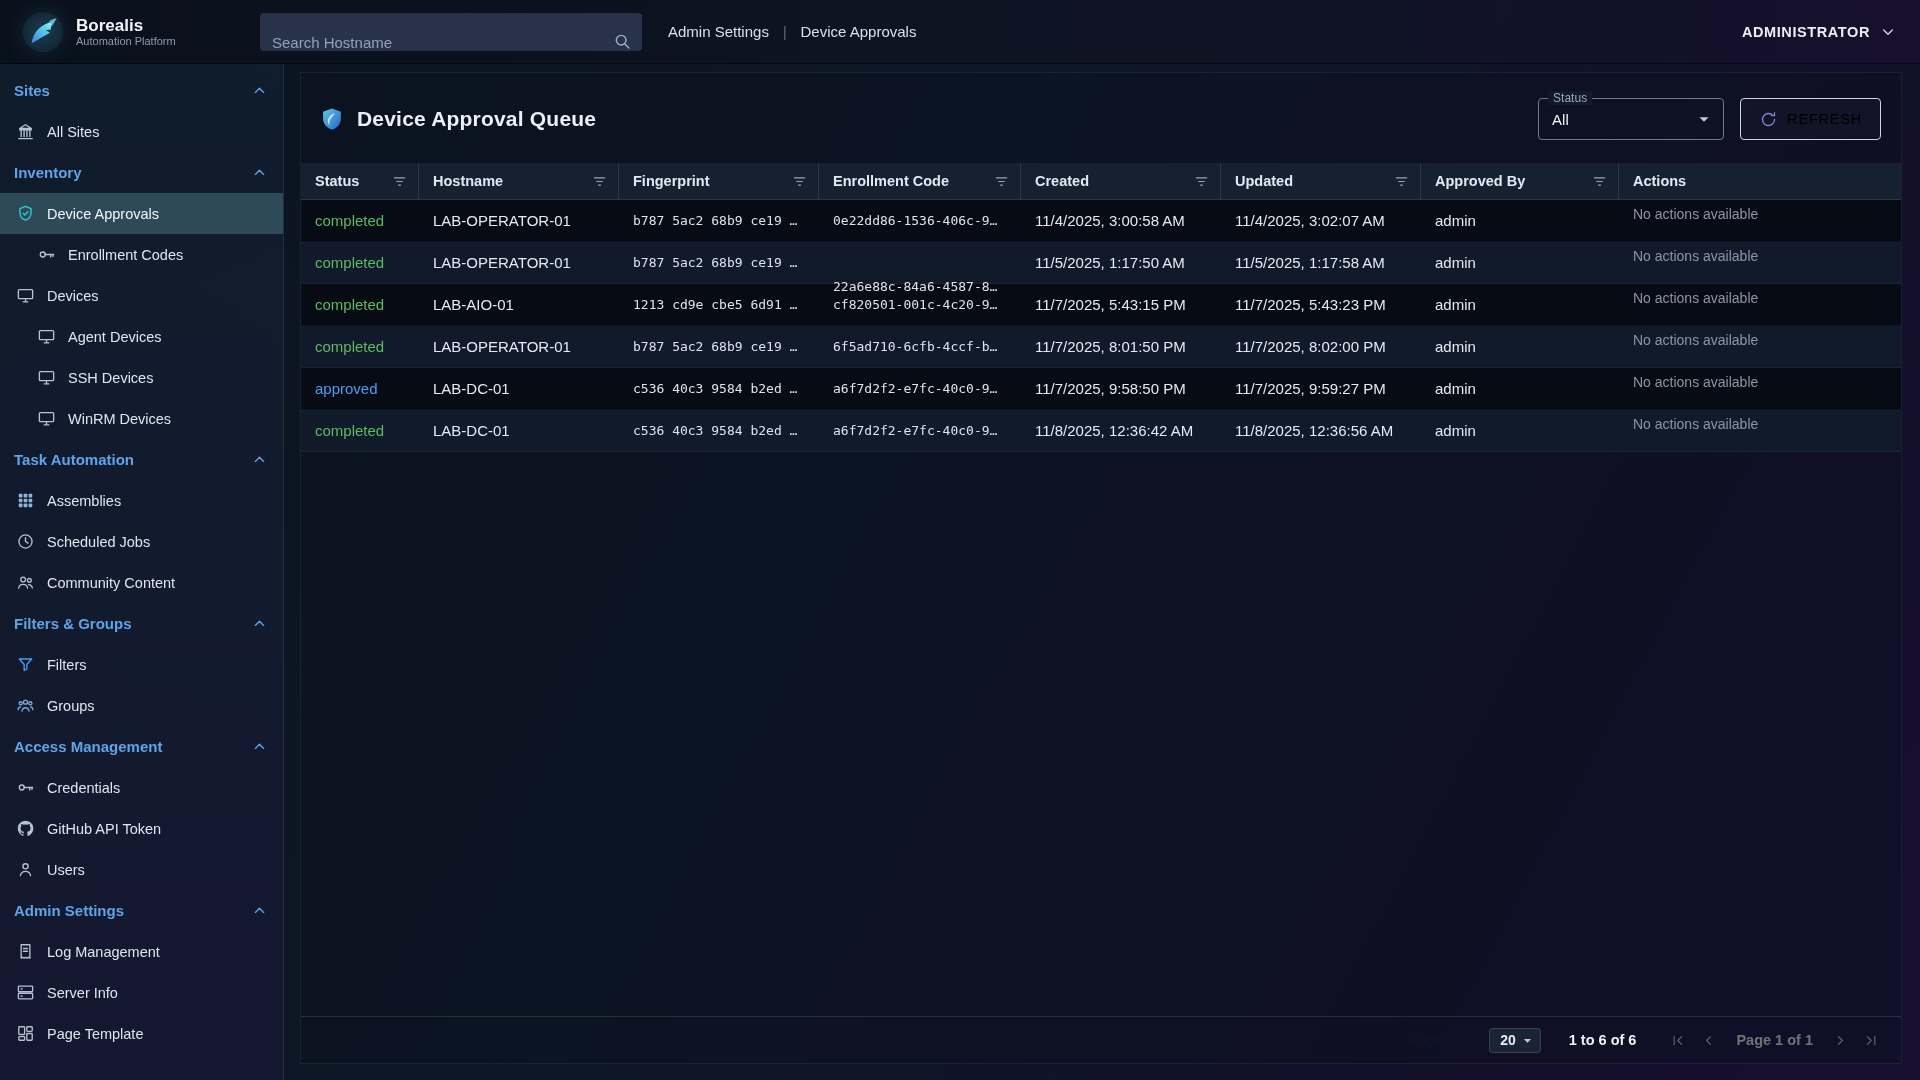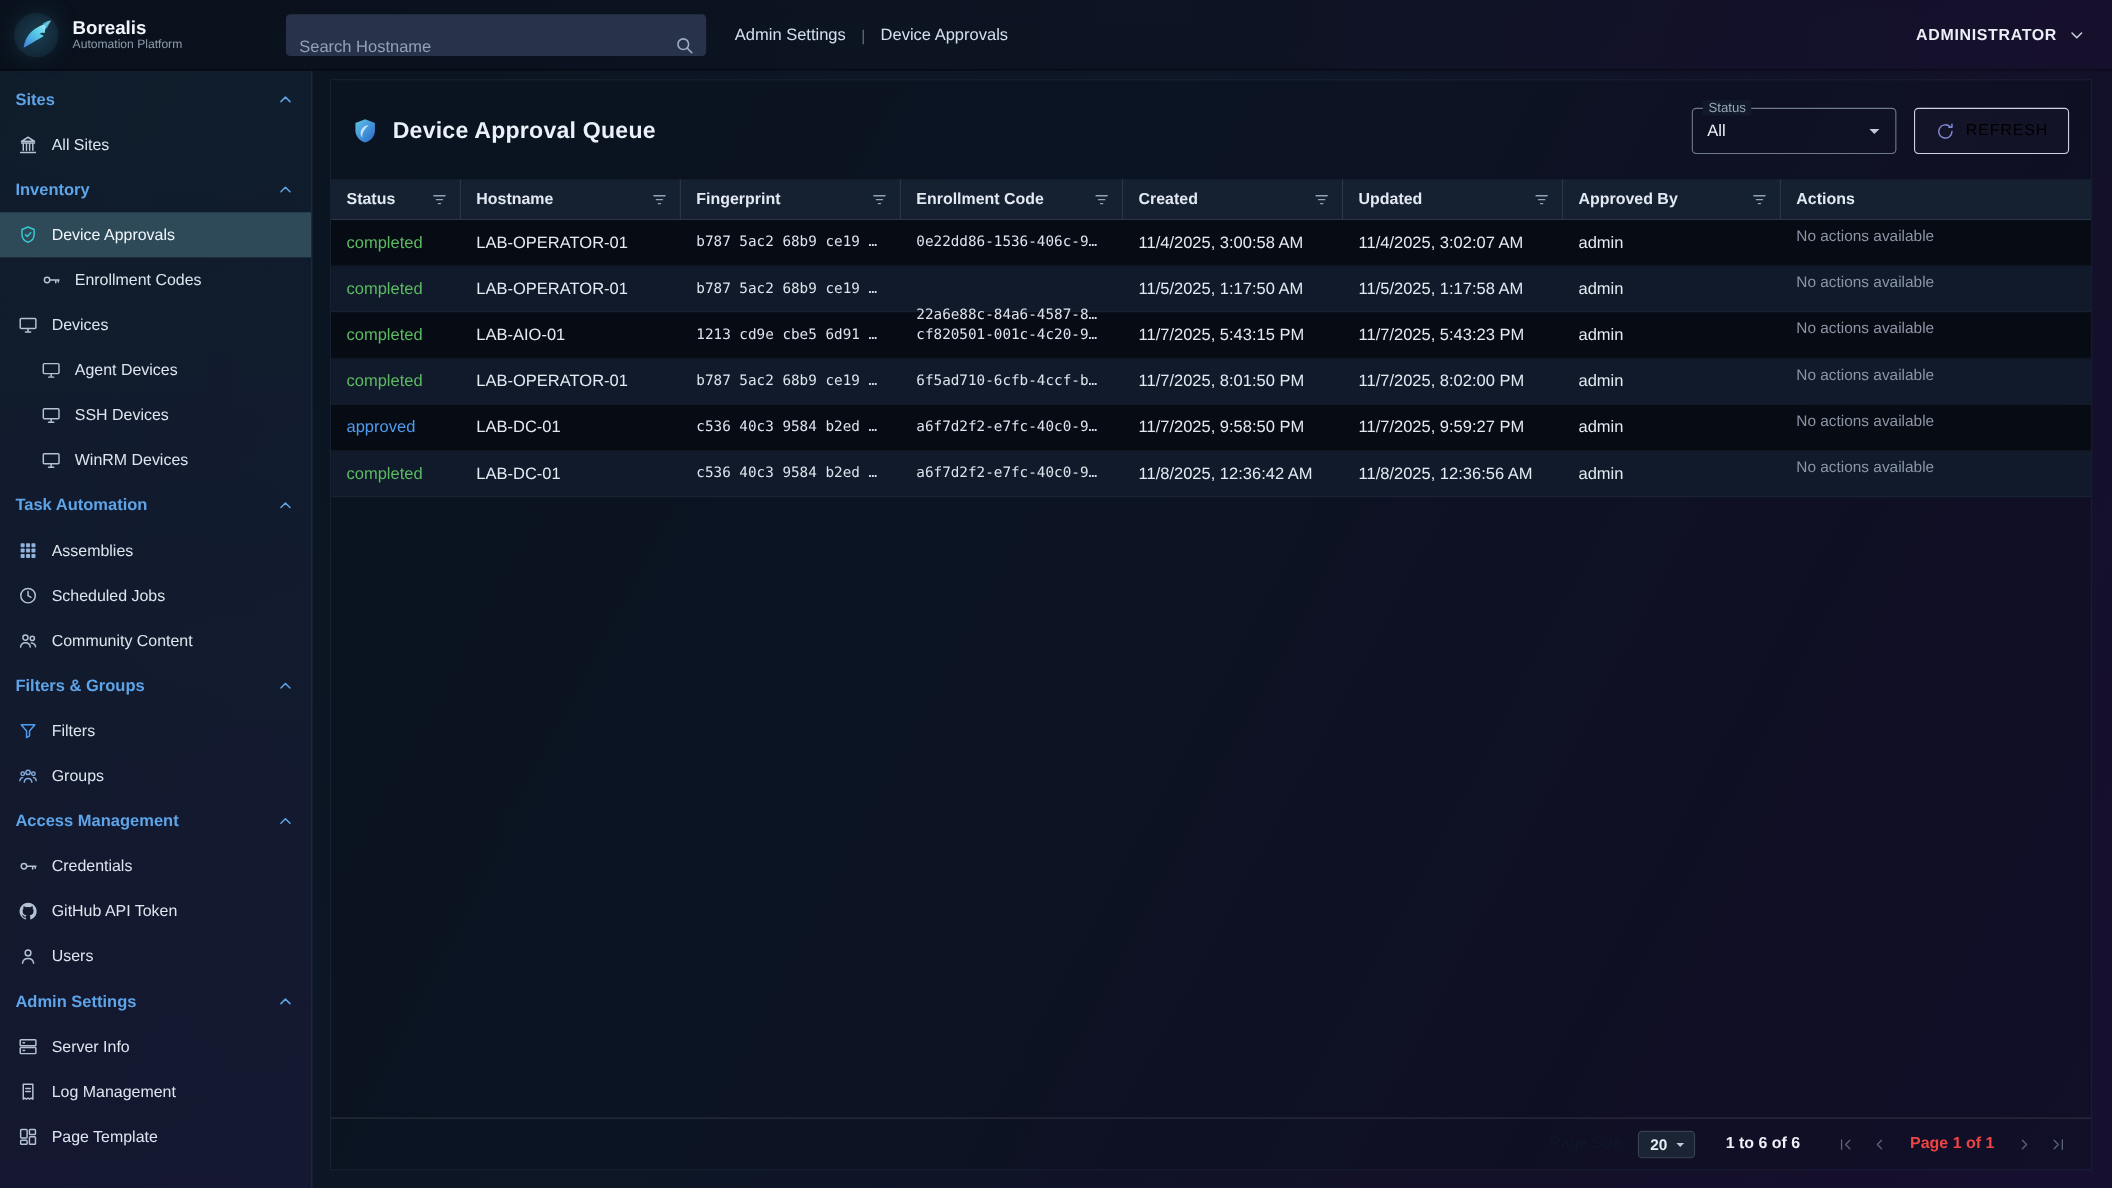--- a/index.html
+++ b/index.html
@@ -12,21 +12,21 @@
   }
   .icon { display:inline-flex; }
   [data-icon] svg { width:100%; height:100%; display:block; }
 
   
   .topbar {
     height:64px; display:flex; align-items:center; position:relative; z-index:2;
     background: linear-gradient(90deg, rgba(9,17,28,0.95), rgba(13,19,34,0.92) 55%, rgba(23,16,46,0.92));
     border-bottom: 1px solid rgba(0,0,0,0.5);
   }
-  .brand-area { width:260px; flex:0 0 auto; display:flex; align-items:center; gap:10px; padding-left:10px; }
+  .brand-area { width:260px; flex:0 0 auto; display:flex; align-items:center; gap:10px; padding-left:20px; }
   .logo { width:46px; height:46px; filter: drop-shadow(0 0 11px rgba(90,200,235,0.55)); }
   .brand-name { font-size:17px; font-weight:bold; line-height:1.15; color:#f2f6fa; }
   .brand-sub { font-size:11px; color:#8d9bac; }
   .search-box {
     width:382px; height:38px; background:#28334a; border-radius:4px;
     display:flex; align-items:flex-end; padding:0 10px 0 12px; flex:0 0 auto;
   }
   .search-box input {
     flex:1; background:transparent; border:none; outline:none;
     color:#dfe6ee; font-size:15px; font-family:inherit;
@@ -118,21 +118,21 @@
   .page-size-label { color:#0f172a; }
   .page-size-select {
     display:flex; align-items:center; gap:3px; background:#1a2435;
     border:1px solid rgba(255,255,255,0.14); border-radius:4px;
     padding:3px 4px 3px 10px; color:#e8edf4; cursor:pointer; font-size:14px; font-weight:bold;
   }
   .caret-sm { width:17px; height:17px; color:#c2cad8; }
   .range { font-weight:bold; color:#eef2f8; }
   .pager { display:flex; align-items:center; gap:4px; }
   .pg-btn { width:27px; height:27px; padding:5px; color:#59637a; }
-  .pg-text { color:#ef4444; font-weight:bold; margin:0 10px; font-size:14.5px; }
+  .pg-text { color:#737373; font-weight:bold; margin:0 10px; font-size:14.5px; }
 </style>
 </head>
 <body>
 
 <header class="topbar">
   <div class="brand-area">
     <span class="logo" data-icon="borealis-logo-icon">
         <svg viewBox="0 0 48 48">
           <defs>
             <linearGradient id="blg" x1="0" y1="1" x2="1" y2="0">
@@ -364,35 +364,35 @@
         <span>Admin Settings</span>
         <span class="icon sb-chev">
           <svg viewBox="0 0 24 24" fill="none" stroke="currentColor" stroke-width="1.7" stroke-linecap="round" stroke-linejoin="round">
             <path d="M6.8 14.4L12 9.2l5.2 5.2"></path>
           </svg>
         </span>
       </div>
       <div class="sb-item">
         <span class="icon sb-ic">
           <svg viewBox="0 0 24 24" fill="none" stroke="currentColor" stroke-width="1.7" stroke-linecap="round" stroke-linejoin="round">
+            <path d="M6.5 3.5h11v17l-1.85-1.3-1.82 1.3-1.83-1.3-1.83 1.3-1.82-1.3-1.85 1.3v-17z"></path>
+            <path d="M9.4 8.2h5.2M9.4 11.7h5.2"></path>
+          </svg>
+        </span>
+        <span>Log Management</span>
+      </div>
+      <div class="sb-item">
+        <span class="icon sb-ic">
+          <svg viewBox="0 0 24 24" fill="none" stroke="currentColor" stroke-width="1.7" stroke-linecap="round" stroke-linejoin="round">
             <rect x="3" y="4" width="18" height="7" rx="1"></rect>
             <rect x="3" y="13" width="18" height="7" rx="1"></rect>
             <path d="M6.3 7.5h1.6M6.3 16.5h1.6"></path>
           </svg>
         </span>
         <span>Server Info</span>
-      </div>
-      <div class="sb-item">
-        <span class="icon sb-ic">
-          <svg viewBox="0 0 24 24" fill="none" stroke="currentColor" stroke-width="1.7" stroke-linecap="round" stroke-linejoin="round">
-            <path d="M6.5 3.5h11v17l-1.85-1.3-1.82 1.3-1.83-1.3-1.83 1.3-1.82-1.3-1.85 1.3v-17z"></path>
-            <path d="M9.4 8.2h5.2M9.4 11.7h5.2"></path>
-          </svg>
-        </span>
-        <span>Log Management</span>
       </div>
       <div class="sb-item">
         <span class="icon sb-ic">
           <svg viewBox="0 0 24 24" fill="none" stroke="currentColor" stroke-width="1.7" stroke-linecap="round" stroke-linejoin="round">
             <rect x="3.5" y="3.5" width="7.4" height="9.8" rx="1"></rect>
             <rect x="13.6" y="3.5" width="6.9" height="5.8" rx="1"></rect>
             <rect x="13.6" y="12" width="6.9" height="8.5" rx="1"></rect>
             <rect x="3.5" y="16" width="7.4" height="4.5" rx="1"></rect>
           </svg>
         </span>

